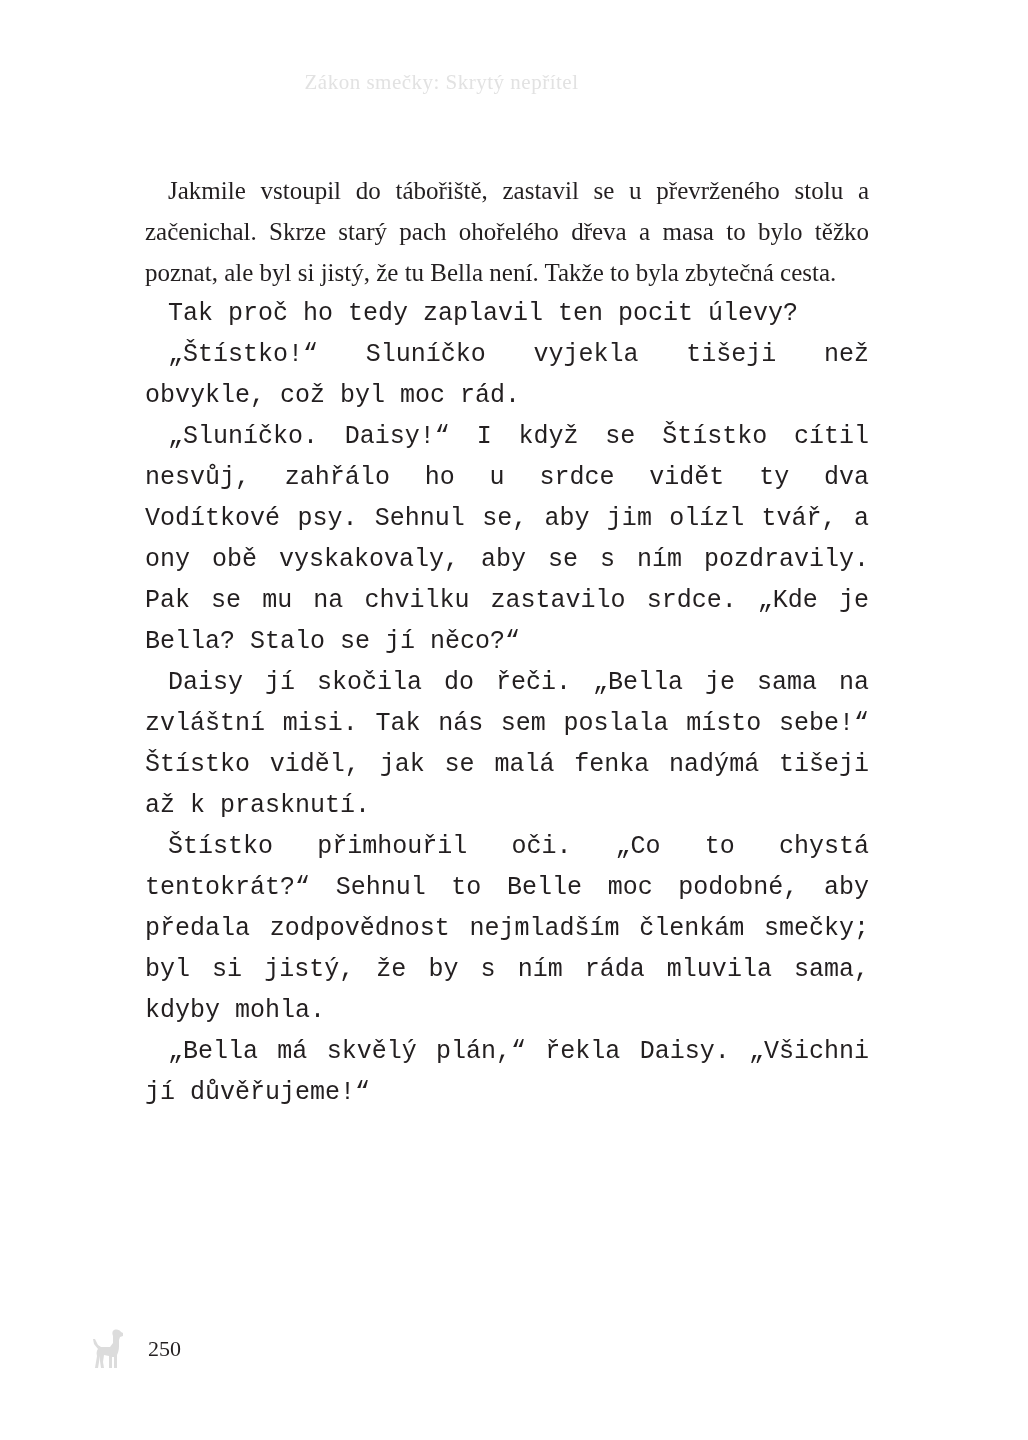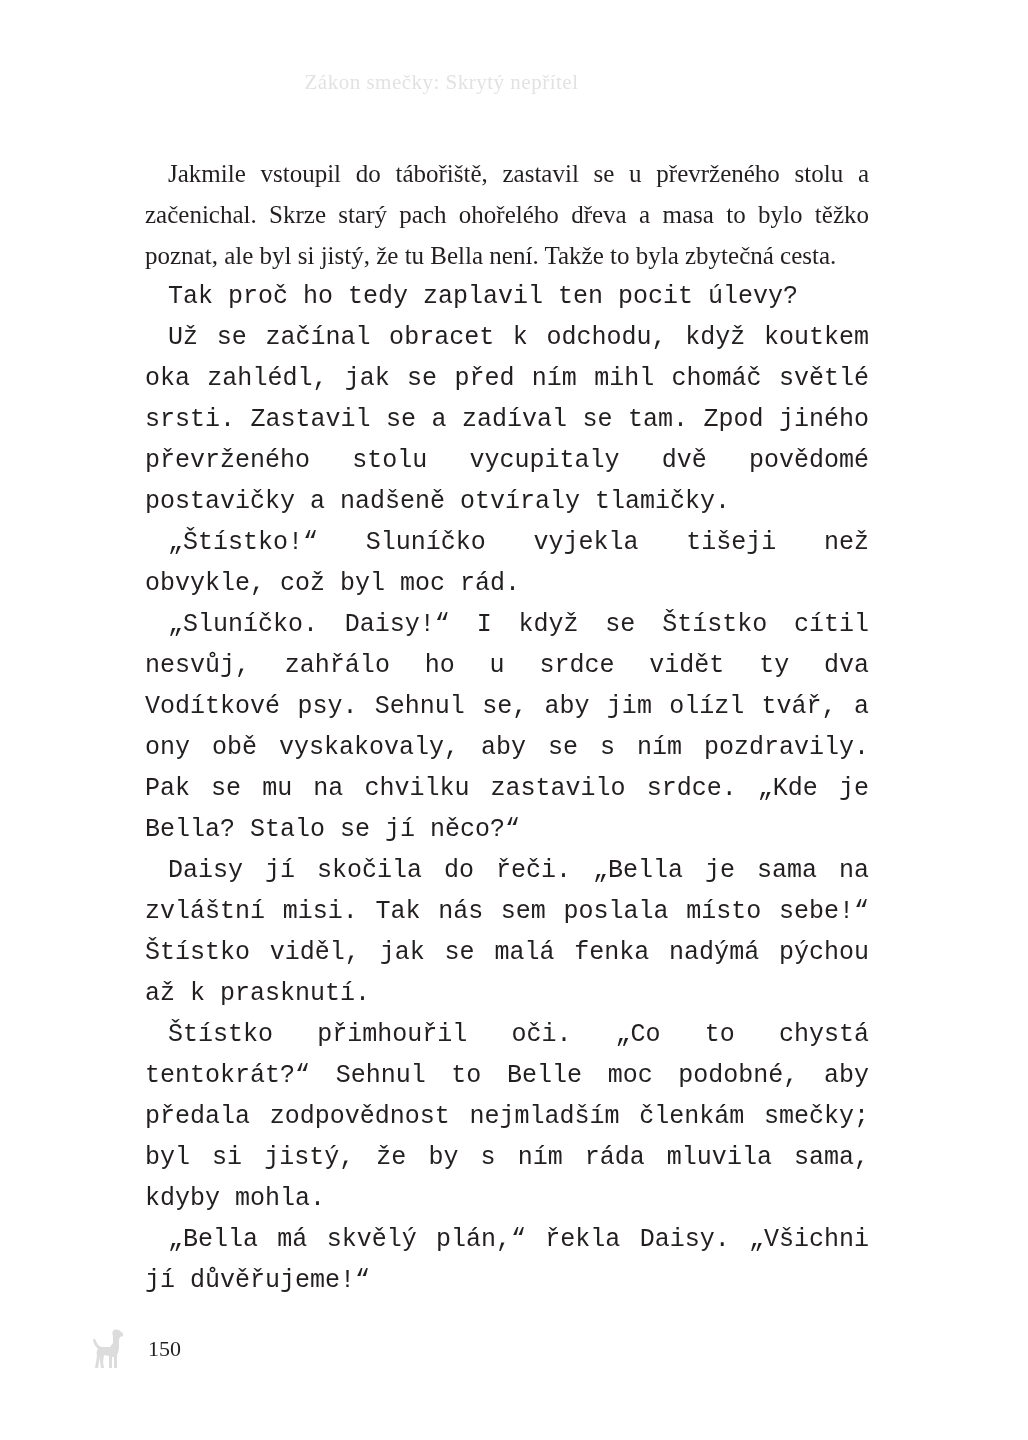--- a/index.html
+++ b/index.html
@@ -38,20 +38,21 @@
   .body-text p {
     margin: 0;
     text-indent: 0;
   }
   .body-text p.indent {
     text-indent: 23px;
     font-family: Liberation Mono, monospace;
   }
   .body-text p.first {
     text-indent: 23px;
+    margin-top: 17px;
   }
   .folio {
     position: absolute;
     top: 1328px;
     left: 92px;
     display: flex;
     align-items: center;
   }
   .dog-icon {
     width: 34px;
@@ -65,26 +66,25 @@
   }
 </style>
 </head>
 <body>
 
 <div class="running-header">Zákon smečky: Skrytý nepřítel</div>
 
 <div class="body-text">
   <p class="first">Jakmile vstoupil do tábořiště, zastavil se u převrženého stolu a začenichal. Skrze starý pach ohořelého dřeva a masa to bylo těž­ko poznat, ale byl si jistý, že tu Bella není. Takže to byla zbytečná cesta.</p>
   <p class="indent">Tak proč ho tedy zaplavil ten pocit úlevy?</p>
-  <p class="indent">Už se začínal obracet k odchodu, když koutkem oka zahlédl, jak se před ním mihl chomáč světlé srsti. Zastavil se a zadíval se tam. Zpod jiného převrženého stolu vycupitaly dvě povědomé postavičky a nadšeně otvíraly tlamičky.</p>
   <p class="indent">„Štístko!“ Sluníčko vyjekla tišeji než obvykle, což byl moc rád.</p>
   <p class="indent">„Sluníčko. Daisy!“ I když se Štístko cítil nesvůj, zahřálo ho u srd­ce vidět ty dva Vodítkové psy. Sehnul se, aby jim olízl tvář, a ony obě vyskakovaly, aby se s ním pozdravily. Pak se mu na chvilku zastavilo srdce. „Kde je Bella? Stalo se jí něco?“</p>
-  <p class="indent">Daisy jí skočila do řeči. „Bella je sama na zvláštní misi. Tak nás sem poslala místo sebe!“ Štístko viděl, jak se malá fenka nadýmá pýchou až k prasknutí.</p>
+  <p class="indent">Daisy jí skočila do řeči. „Bella je sama na zvláštní misi. Tak nás sem poslala místo sebe!“ Štístko viděl, jak se malá fenka nadýmá tišeji až k prasknutí.</p>
   <p class="indent">Štístko přimhouřil oči. „Co to chystá tentokrát?“ Sehnul to Belle moc podobné, aby předala zodpovědnost nejmladším člen­kám smečky; byl si jistý, že by s ním ráda mluvila sama, kdyby mohla.</p>
   <p class="indent">„Bella má skvělý plán,“ řekla Daisy. „Všichni jí důvěřujeme!“</p>
 </div>
 
 <div class="folio">
   <svg class="dog-icon" viewBox="0 0 34 42">
     <path fill="#dcdcdc" d="M22 2 C25 1 28 2 29 4 L31 5 L31 8 L28 9 L27 12 L27 18 C27 22 26 25 25 27 L25 40 L22 40 L22 29 L20 29 L20 40 L17 40 L17 28 L12 27 L11 34 L12 40 L9 40 L8 33 L8 28 L6 40 L3 40 L5 28 C4 25 5 22 6 21 L2 16 L1 11 L3 11 L6 17 L9 19 L18 19 L21 15 L21 8 C20 6 20 3 22 2 Z"></path>
   </svg>
-  <span class="page-number">150</span>
+  <span class="page-number">250</span>
 </div>
 
 </body></html>

